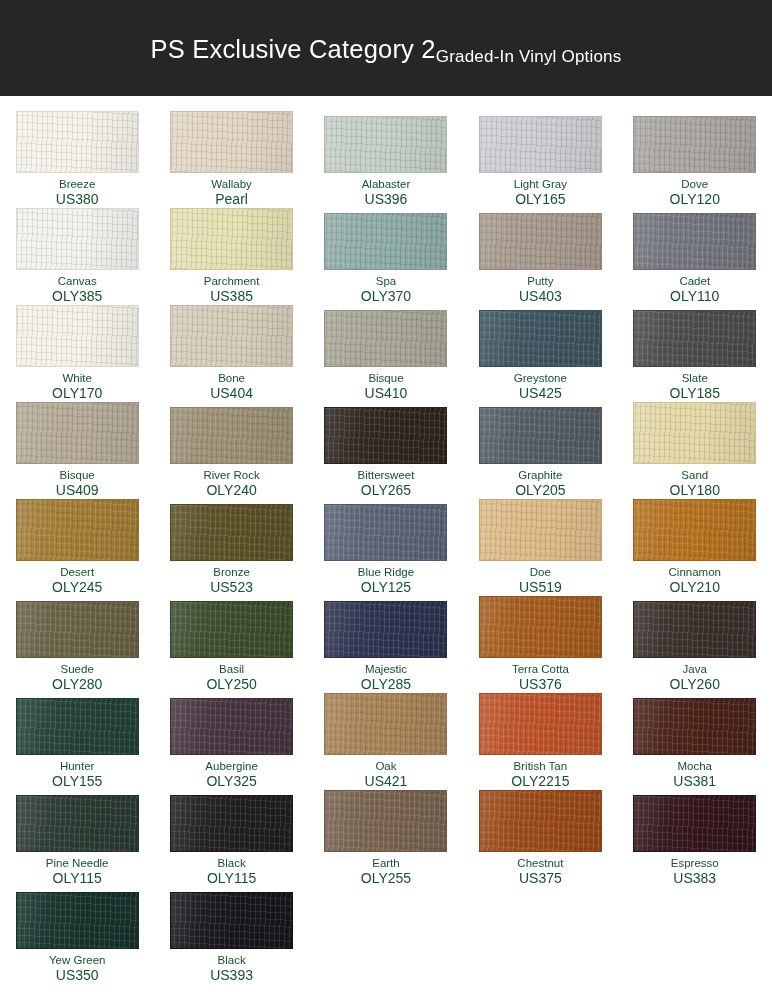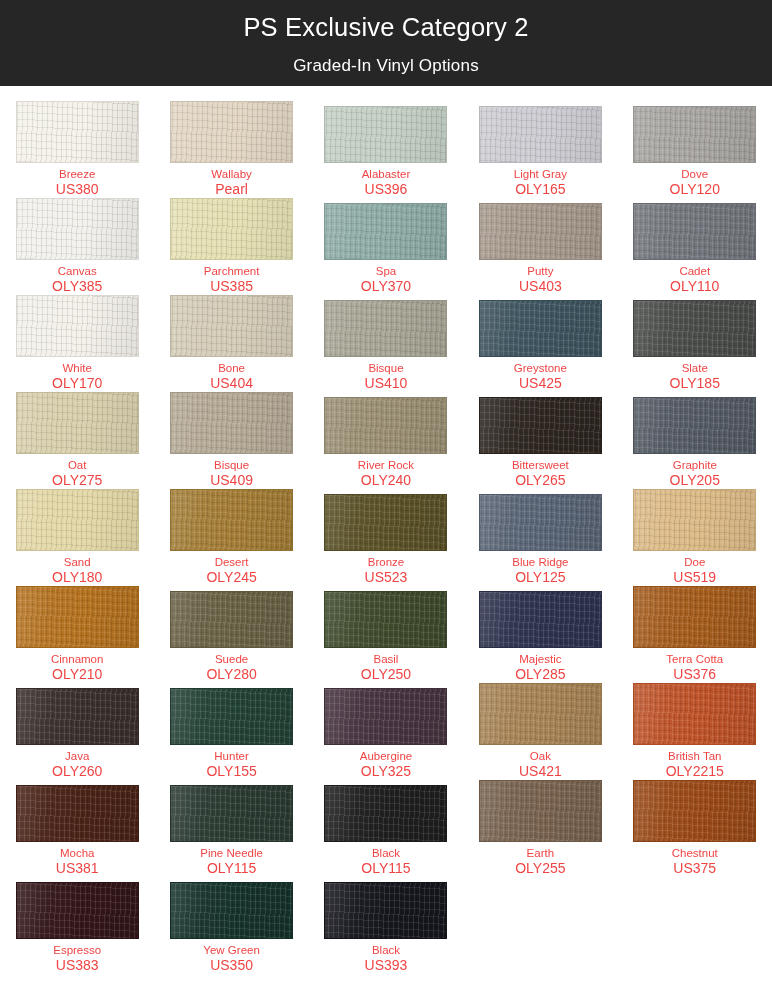--- a/index.html
+++ b/index.html
@@ -14,24 +14,23 @@
   .page {
     position: relative;
     width: 772px; height: 1000px;
     background: #ffffff;
     overflow: hidden;
   }
 
   
   .header {
     width: 772px;
-    height: 86px;
+    height: 96px;
     background: #262626;
     display: flex;
-    flex-direction: column;
     align-items: center;
     justify-content: center;
     padding-top: 4px;
   }
   .header-title {
     color: #ffffff;
     font-size: 25.5px;
     font-weight: 400;
     letter-spacing: 0.2px;
     line-height: 1.15;
@@ -106,21 +105,21 @@
         rgba(255,255,255,0.03) 28%,
         rgba(0,0,0,0.00) 55%,
         rgba(0,0,0,0.07) 100%);
     pointer-events: none;
   }
 
   .caption {
     margin-top: 5px;
     text-align: center;
     line-height: 1.18;
-    color: #ef4444;
+    color: #14532d;
   }
   .sw-name {
     display: block;
     font-size: 11.5px;
     font-weight: 400;
     white-space: nowrap;
   }
   .sw-code {
     display: block;
     font-size: 14px;
@@ -241,27 +240,20 @@
           <span class="sw-code">US425</span>
         </div>
       </div>
       <div class="cell col-5">
         <div class="swatch" style="background-color: rgb(74, 77, 74);"></div>
         <div class="caption">
           <span class="sw-name">Slate</span>
           <span class="sw-code">OLY185</span>
         </div>
       </div>
-      <div class="cell col-1">
-        <div class="swatch" style="background-color: rgb(216, 207, 172);"></div>
-        <div class="caption">
-          <span class="sw-name">Oat</span>
-          <span class="sw-code">OLY275</span>
-        </div>
-      </div>
       <div class="cell col-2">
         <div class="swatch" style="background-color: rgb(180, 169, 149);"></div>
         <div class="caption">
           <span class="sw-name">Bisque</span>
           <span class="sw-code">US409</span>
         </div>
       </div>
       <div class="cell col-3">
         <div class="swatch" style="background-color: rgb(155, 144, 116);"></div>
         <div class="caption">

